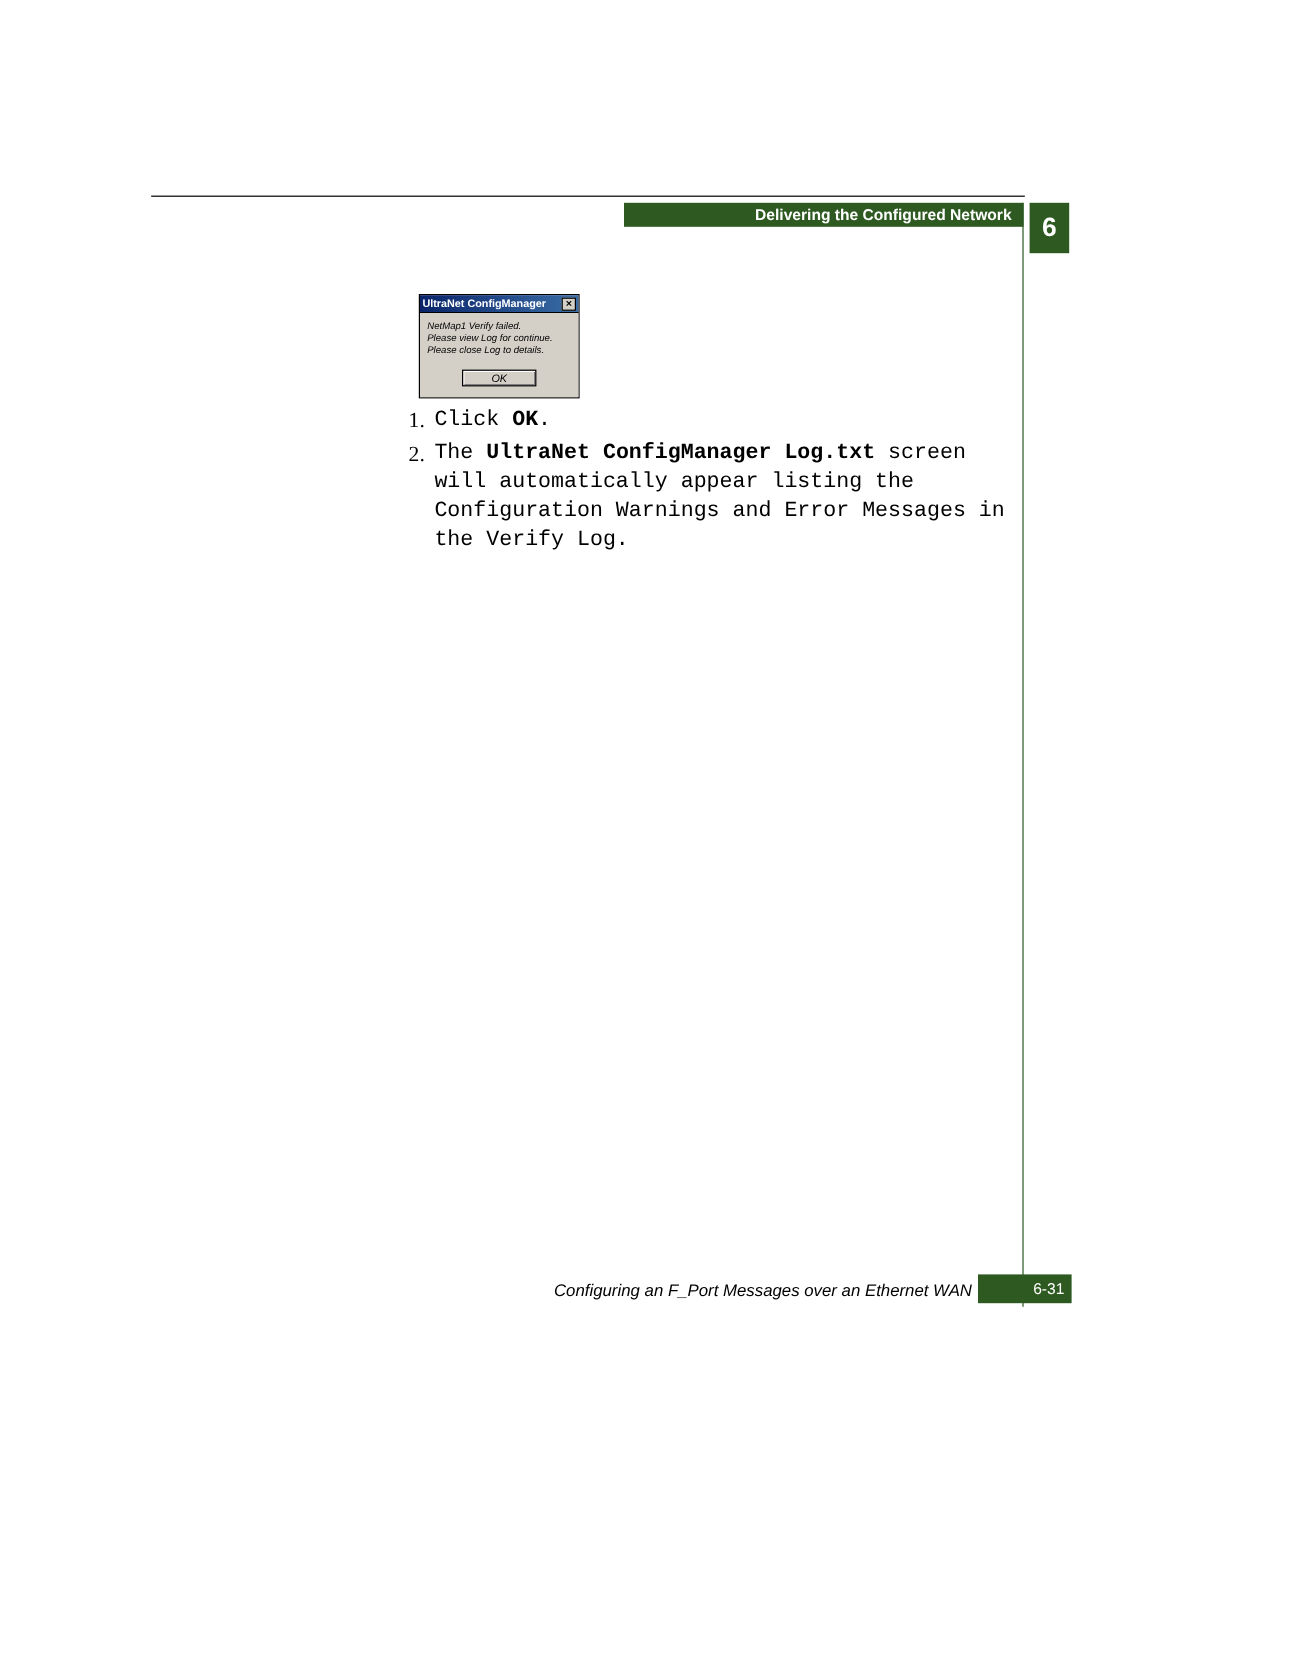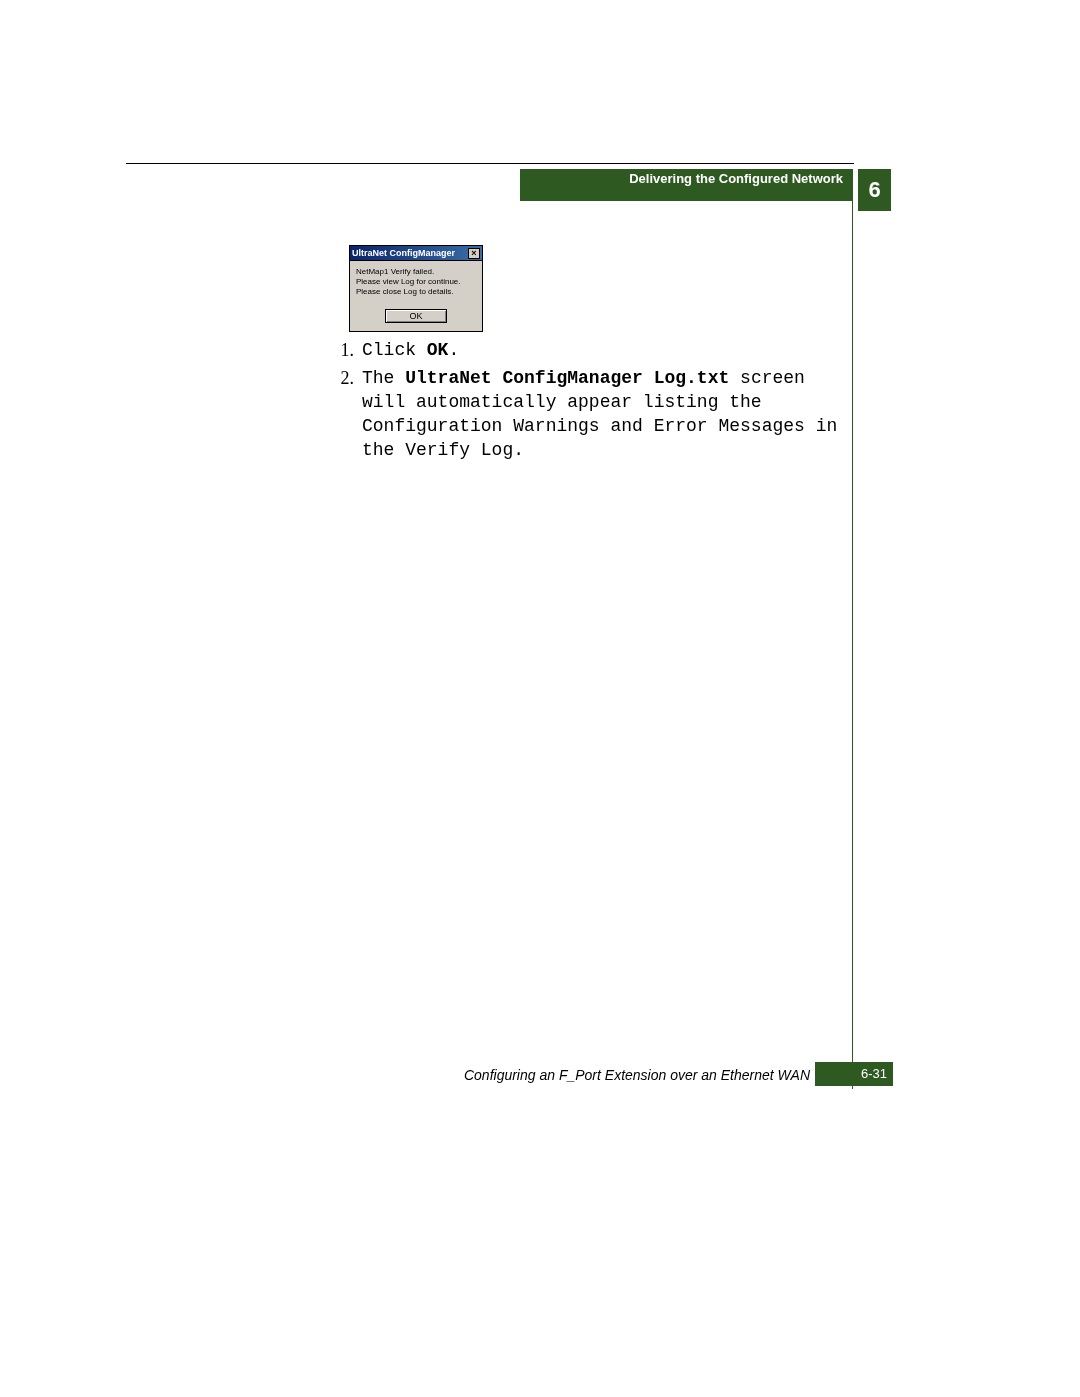--- a/index.html
+++ b/index.html
@@ -24,21 +24,21 @@
     top: 163px;
     width: 728px;
     height: 1px;
     background: #000;
   }
   .header-bar {
     position: absolute;
     left: 520px;
     top: 169px;
     width: 333px;
-    height: 32px;
+    height: 20px;
     background: #2e5a22;
     color: #fff;
     font-family: Arial, Helvetica, sans-serif;
     font-weight: bold;
     font-size: 13px;
     line-height: 20px;
     text-align: right;
     padding: 0 10px 0 0;
     box-sizing: border-box;
   }
@@ -97,20 +97,21 @@
     font-family:Arial, sans-serif;
     font-size:9px;
     line-height:9px;
     font-weight:bold;
   }
   .dialog-body {
     background:#d4d0c8;
     padding:6px 6px 8px 6px;
     font-family:"Tahoma", Arial, sans-serif;
     color:#000;
+    font-style:italic;
   }
   .dialog-msg {
     font-size:8px;
     line-height:10px;
     margin-bottom:8px;
   }
   .dialog-btn-row { text-align:center; }
   .dialog-ok {
     display:inline-block;
     min-width:40px;
@@ -211,19 +212,19 @@
     </div>
     <div class="list-item">
       <div class="num">2.</div>
       <div class="txt">
         <span>The </span><span class="bold">UltraNet ConfigManager Log.txt</span><span> screen will automatically appear listing the Configuration Warnings and Error Messages in the Verify Log.</span>
       </div>
     </div>
   </div>
 
   <div class="footer-title">
-    <span>Configuring an F_Port Extension over an Ethernet WAN</span>
+    <span>Configuring an F_Port Messages over an Ethernet WAN</span>
   </div>
   <div class="footer-page">
     <span>6-31</span>
   </div>
 
 </div>
 
 </body></html>

